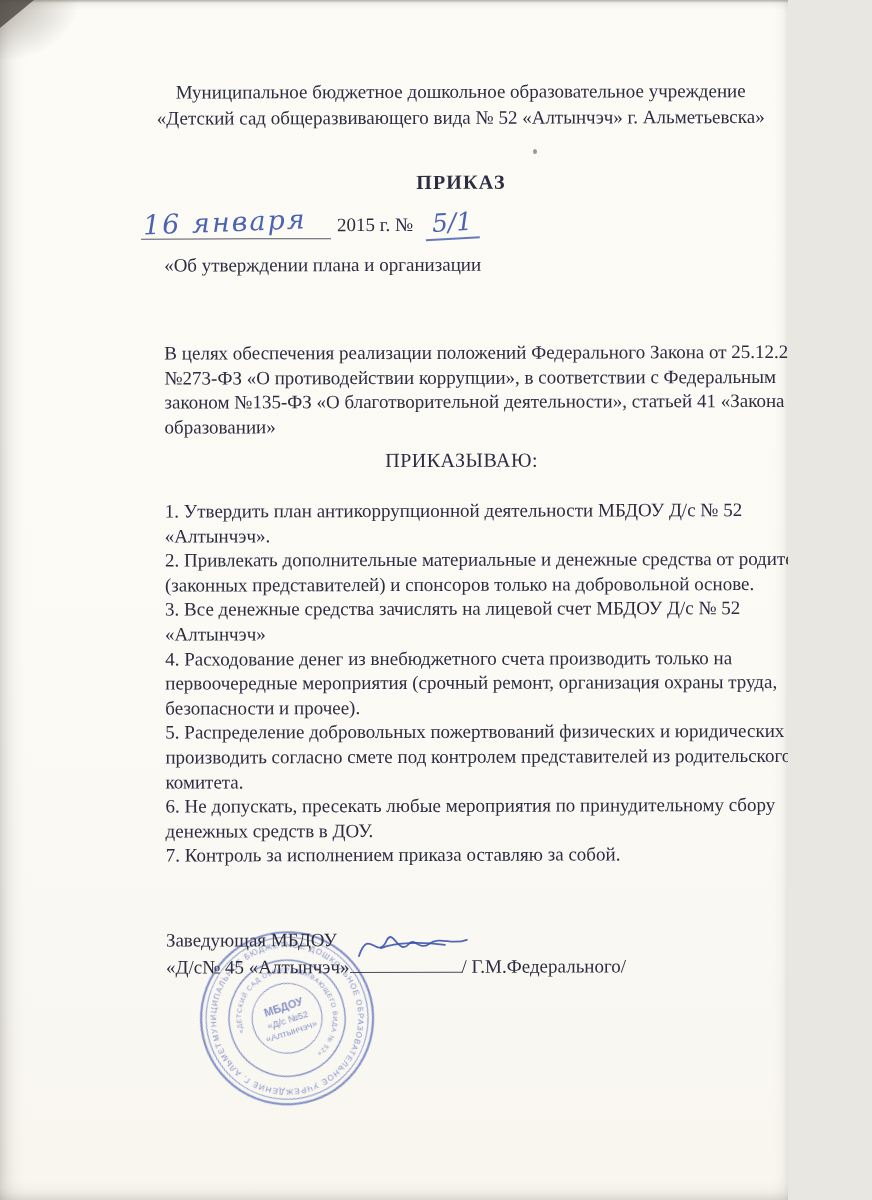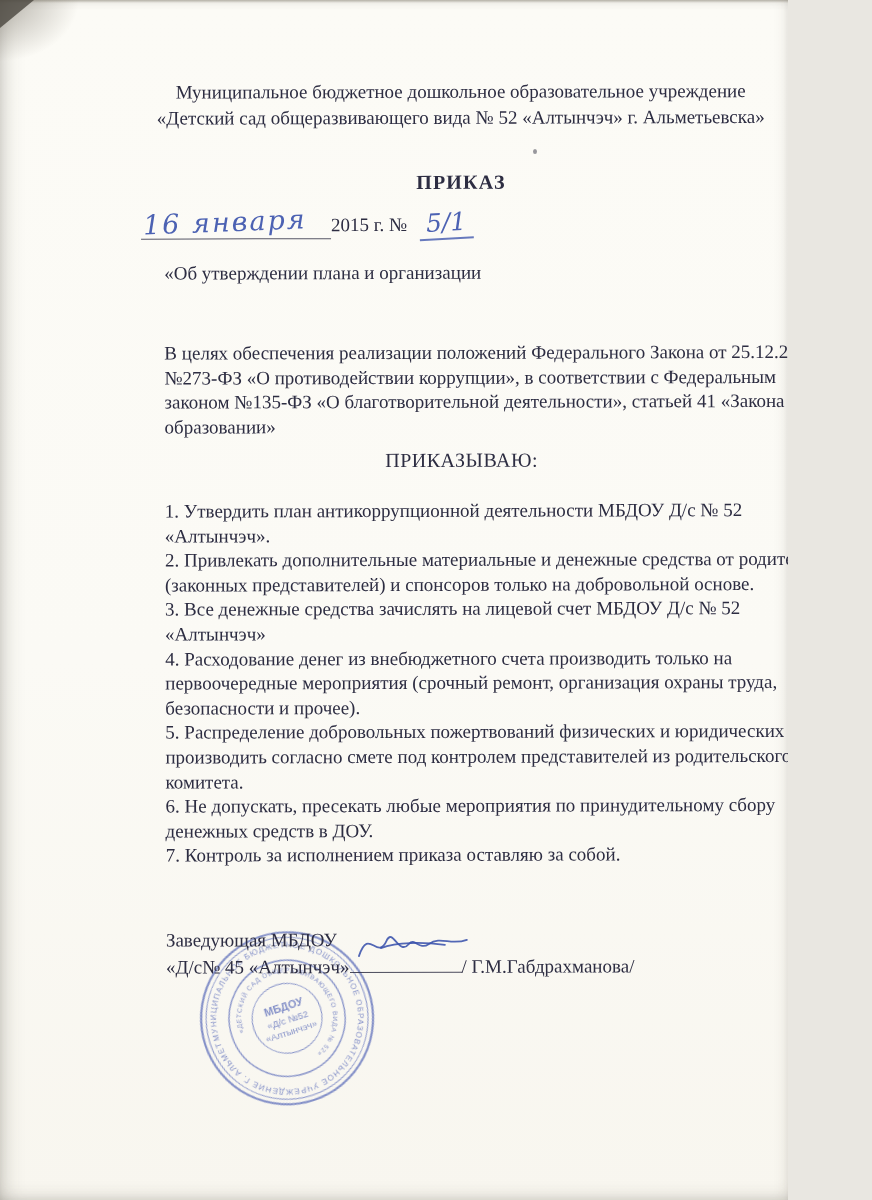--- a/index.html
+++ b/index.html
@@ -75,28 +75,28 @@
     padding:0 8px 1px 2px;
   }
   .hw{
     font-family:"DejaVu Serif", serif;font-style:italic;
     color:var(--color-ink_hand);
   }
   .hw-date{
     display:inline-block;font-size:27px;letter-spacing:2px;
     transform:rotate(-2deg);opacity:.9;
   }
-  .printed-date{}
+  .printed-date{margin-left:6px;}
   .hw-number{
     display:inline-block;font-size:25px;margin-left:12px;
     border-bottom:2px solid rgba(58,82,172,.85);
     padding:0 7px 1px;transform:rotate(-3deg);opacity:.9;
   }
   .subject{
-    position:absolute;top:260px;left:165px;
+    position:absolute;top:252px;left:165px;
     font-size:19px;line-height:26px;
   }
   .preamble{
     position:absolute;top:341px;left:165px;width:678px;margin:0;
     font-size:19px;line-height:24.5px;
   }
   .order-word{
     position:absolute;top:449px;left:112px;width:700px;
     text-align:center;font-size:20px;letter-spacing:.5px;
   }
@@ -170,21 +170,21 @@
       <p>2. Привлекать дополнительные материальные и денежные средства от родителей (законных представителей) и спонсоров только на добровольной основе.</p>
       <p>3. Все денежные средства зачислять на лицевой счет МБДОУ Д/с № 52 «Алтынчэч»</p>
       <p>4. Расходование денег из внебюджетного счета производить только на первоочередные мероприятия (срочный ремонт, организация охраны труда, безопасности и прочее).</p>
       <p>5. Распределение добровольных пожертвований физических и юридических лиц производить согласно смете под контролем представителей из родительского комитета.</p>
       <p>6. Не допускать, пресекать любые мероприятия по принудительному сбору денежных средств в ДОУ.</p>
       <p>7. Контроль за исполнением приказа оставляю за собой.</p>
     </div>
 
     <div class="signature-block">
       <div>Заведующая МБДОУ</div>
-      <div><span>«Д/с№ 45 «Алтынчэч»</span><span class="sig-underline"></span><span>/ Г.М.Габдрахманова/</span></div>
+      <div><span>«Д/с№ 45 «Алтынчэч»</span><span class="sig-underline"></span><span>/ Г.М.Федерального/</span></div>
     </div>
 
     <svg class="signature-squiggle" viewBox="0 0 122 50" xmlns="http://www.w3.org/2000/svg">
       <path d="M6 38 C 16 8, 24 44, 34 22 C 40 10, 46 38, 56 26 C 62 19, 66 33, 76 26 C 88 18, 98 28, 114 22"></path>
       <path d="M28 30 C 44 24, 70 24, 92 27" stroke-width="1.2"></path>
     </svg>
 
     <div class="stamp-wrap">
       <svg viewBox="0 0 176 176" width="176" height="176" xmlns="http://www.w3.org/2000/svg">
         <defs>

